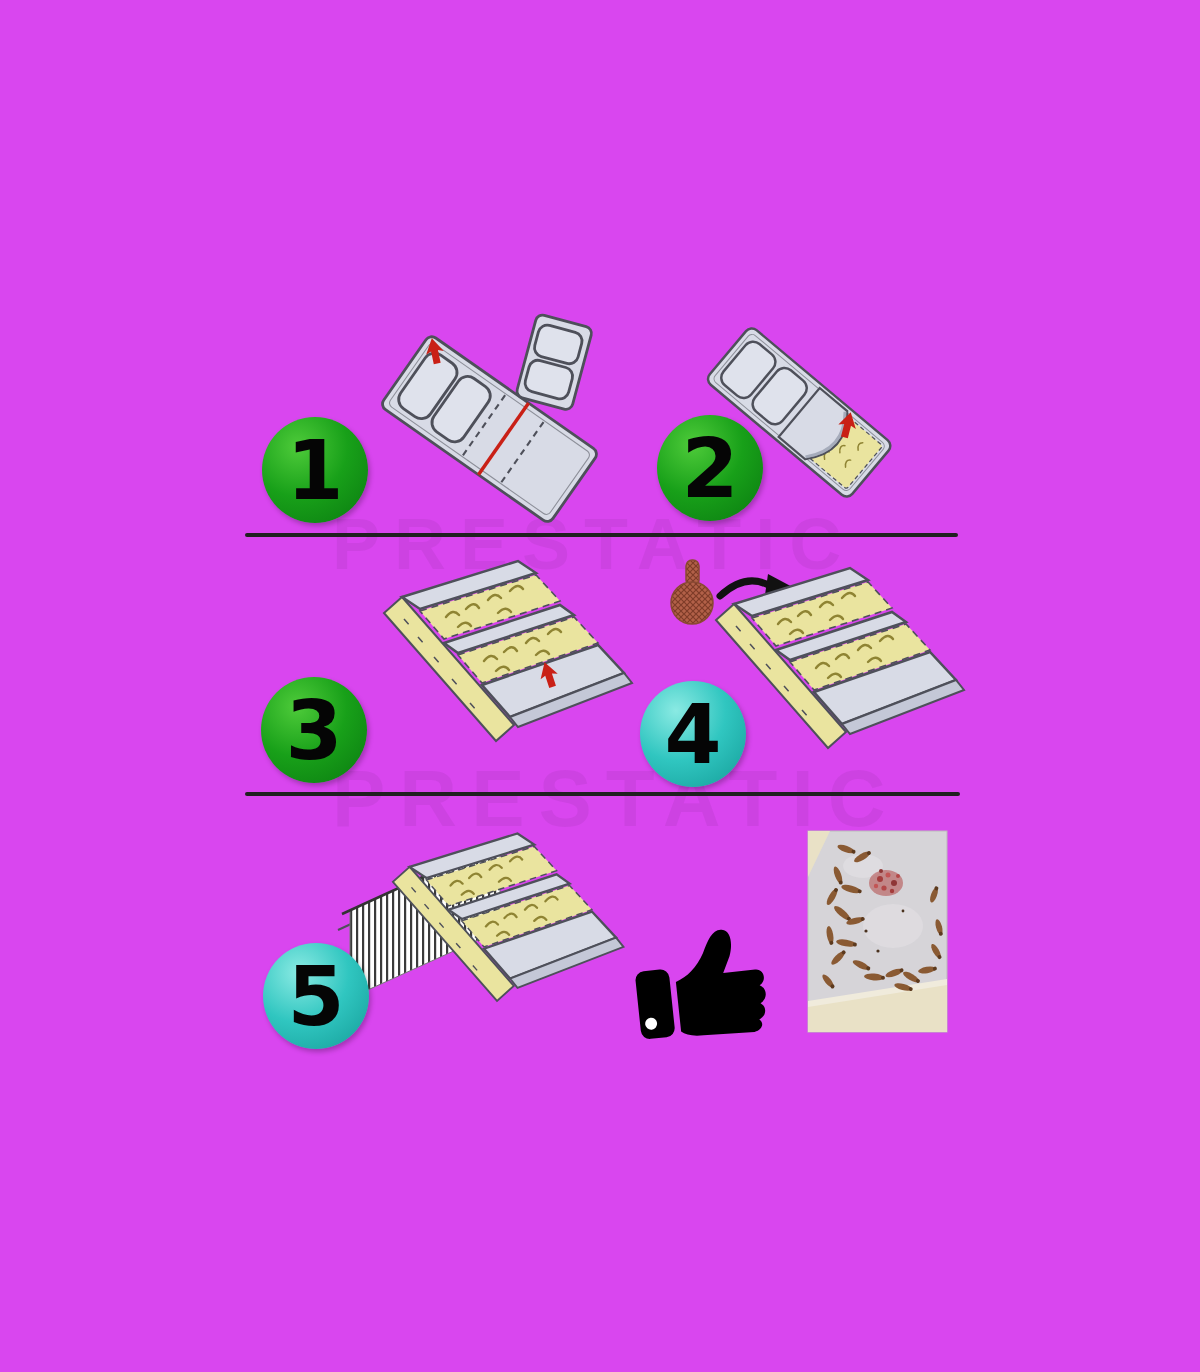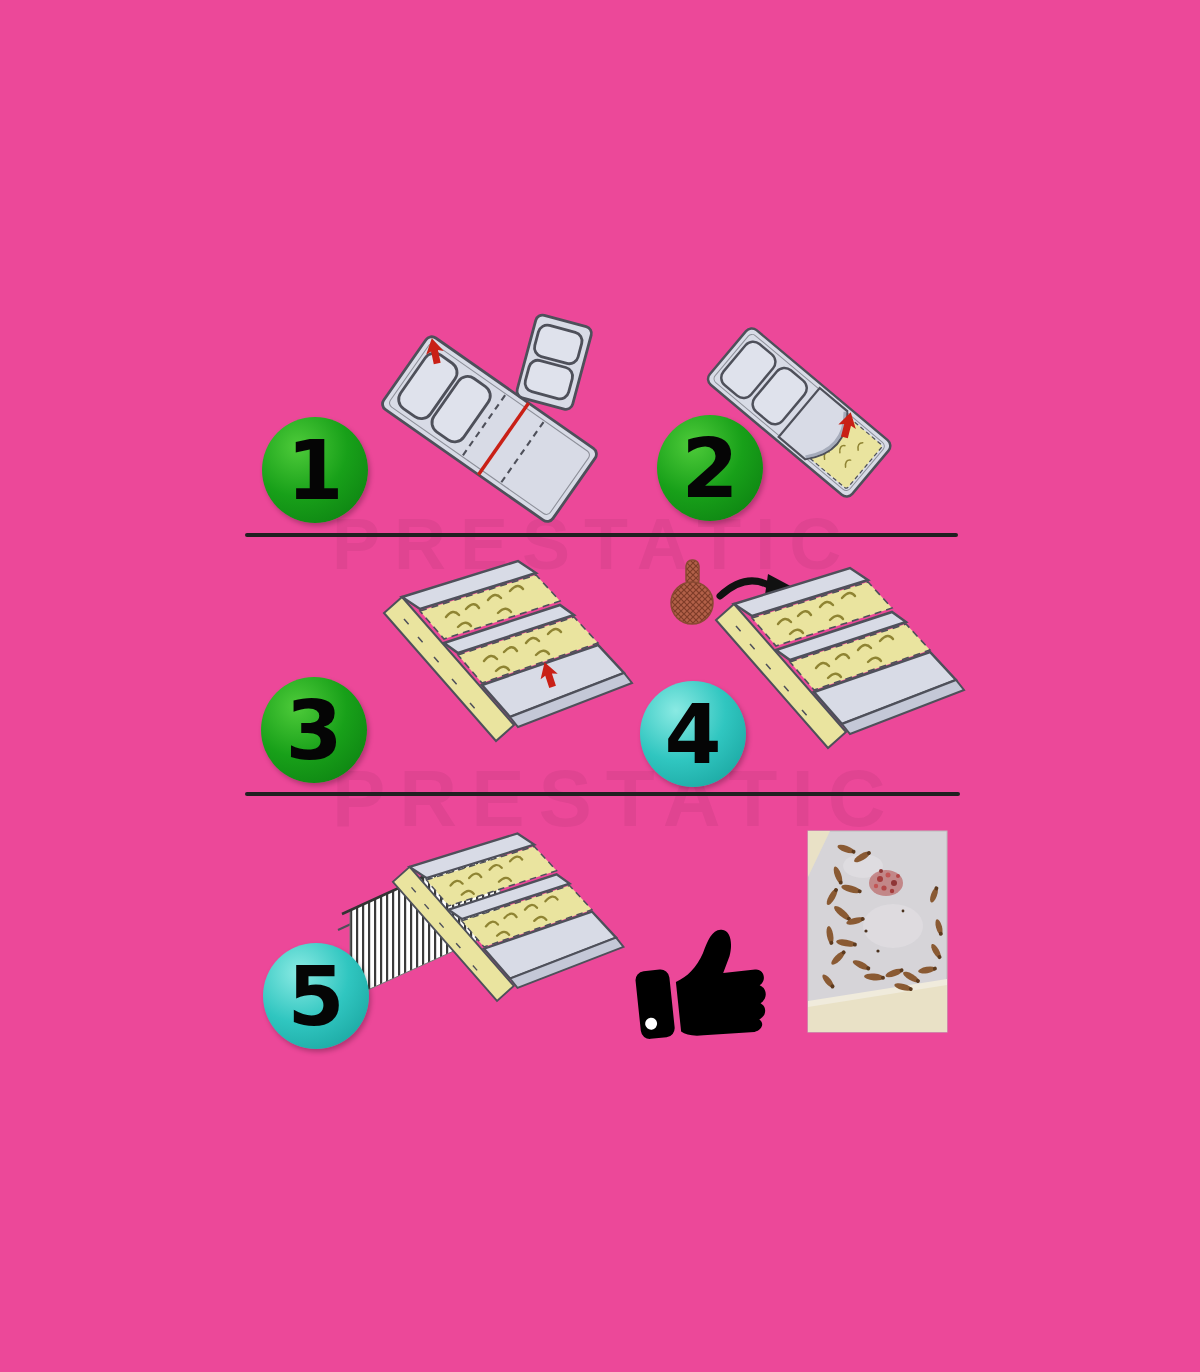--- a/index.html
+++ b/index.html
@@ -1,16 +1,16 @@
 <!DOCTYPE html>
 <html style="--badge_green: #18a019; --badge_green_hi: #4ecb3a; --badge_green_dark: #0a7a10; --badge_cyan: #30c6c0; --badge_cyan_hi: #8aeae3; --badge_cyan_dark: #149c97; --board: #d8dbe6; --board_shade: #c4c8d7; --board_light: #dfe2ec; --outline: #4e505a; --glue: #eae49f; --glue_mark: #8f8433; --red_accent: #c92016; --bait: #b26048; --bait_dark: #7e3b28; --divider: #202020; --watermark: rgba(0,0,0,0.05); --wall_hatch: #3a3a3a; --thumb: #000000; --photo_surface: #d6d4d8; --photo_tray: #e9e1c6; --photo_bug: #8a5a33; --photo_bait: #b34747;"><head>
 <meta charset="utf-8">
 <style>
   html,body{margin:0;padding:0;background:#fff;}
-  .canvas{position:relative;width:1200px;height:1372px;background:#ec4899;overflow:hidden;
+  .canvas{position:relative;width:1200px;height:1372px;background:#d946ef;overflow:hidden;
           font-family:"Liberation Sans",sans-serif;}
   .watermark{position:absolute;font-weight:700;color:var(--watermark);letter-spacing:14px;
              white-space:nowrap;z-index:0;font-family:"Liberation Sans",sans-serif;}
   .divider{position:absolute;height:4px;background:var(--divider);z-index:2;border-radius:2px;}
   .badge{position:absolute;width:106px;height:106px;border-radius:50%;z-index:3;
          display:flex;align-items:center;justify-content:center;
          font-weight:900;font-size:82px;color:#050505;font-family:"DejaVu Sans",sans-serif;}
   .badge-green{background:radial-gradient(circle at 34% 28%, var(--badge_green_hi) 0%,
                var(--badge_green) 48%, var(--badge_green_dark) 100%);
                box-shadow:2px 3px 5px rgba(0,0,0,0.25);}

